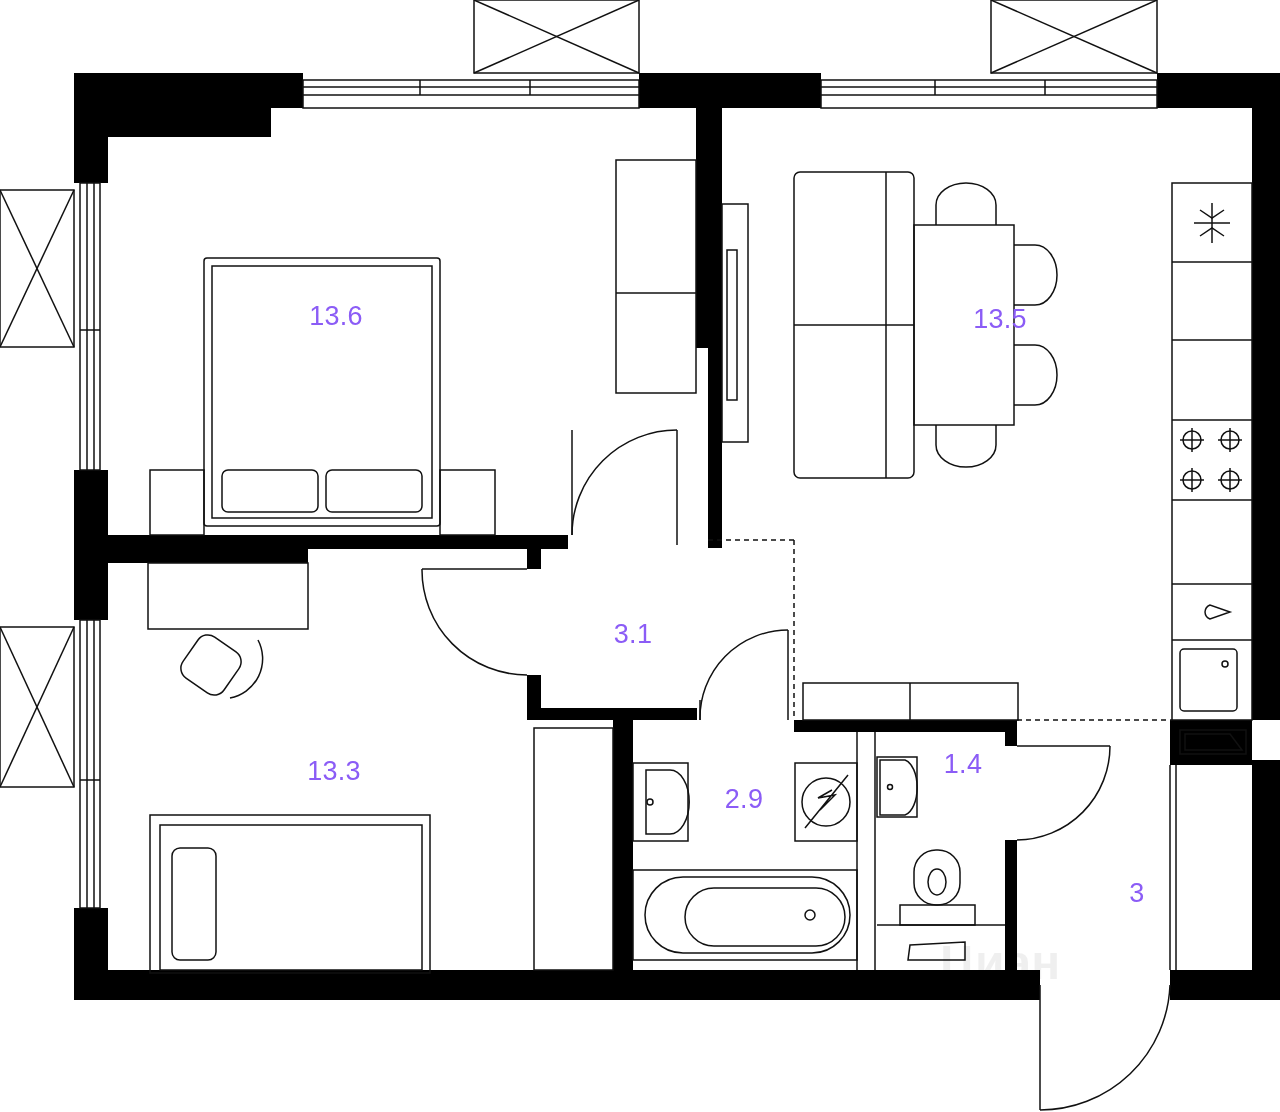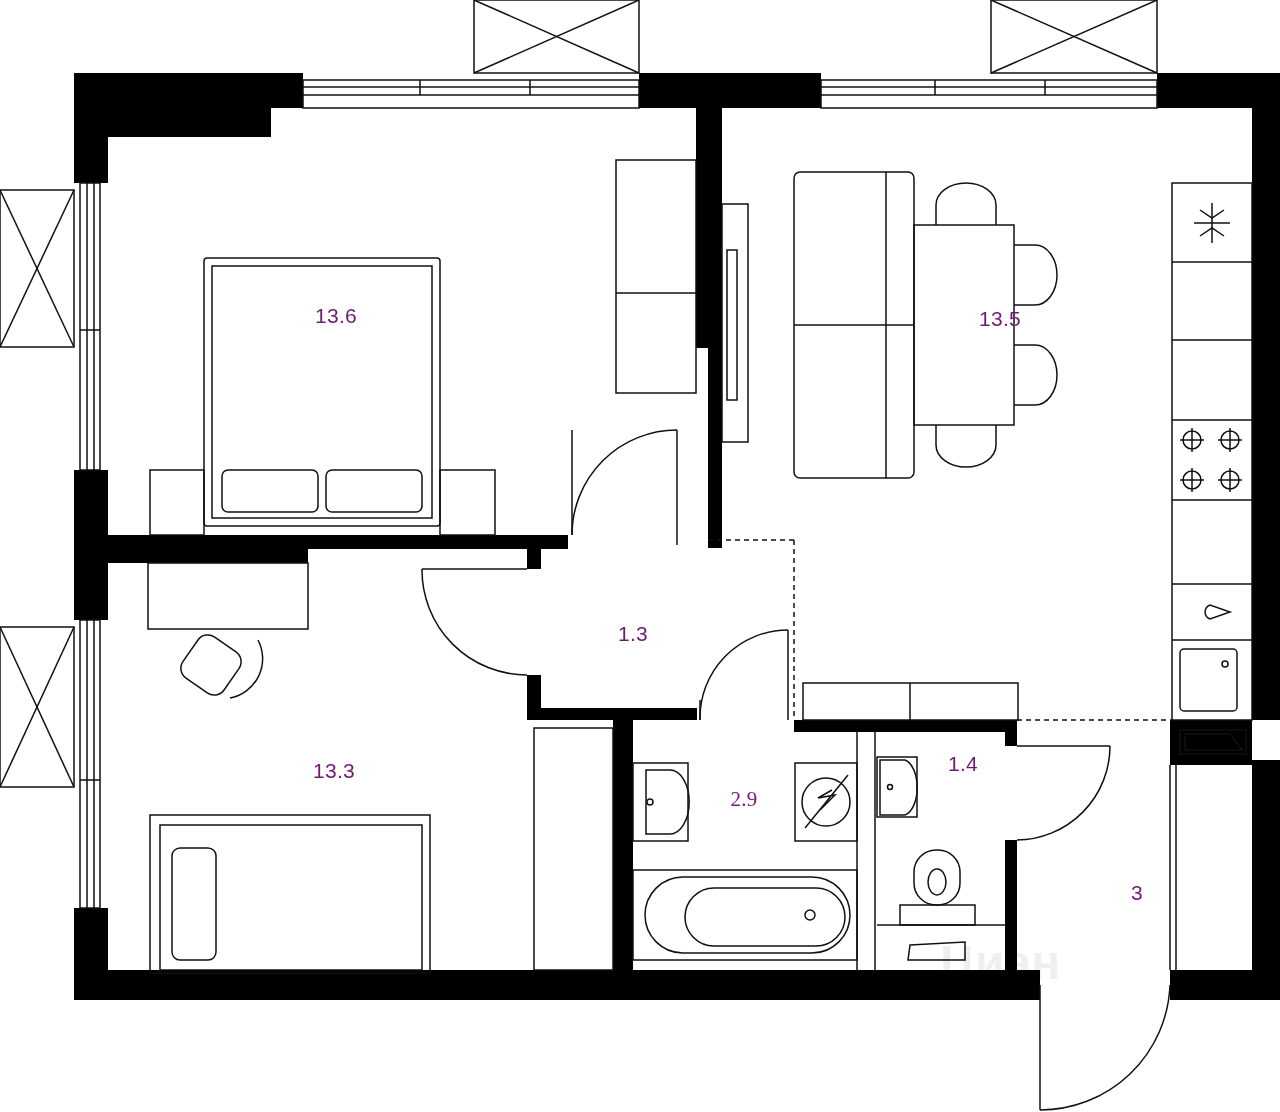--- a/index.html
+++ b/index.html
@@ -1,18 +1,18 @@
 <!DOCTYPE html>
 <html><head>
 <meta charset="utf-8">
 <style>
   html,body{margin:0;padding:0;background:#fff;}
   body{width:1280px;height:1112px;position:relative;overflow:hidden;font-family:"Liberation Sans",sans-serif;}
   svg{position:absolute;left:0;top:0;}
-  .lbl{position:absolute;font-size:21px;color:#701a75;transform:translate(-50%,-50%);letter-spacing:0.3px;}
+  .lbl{position:absolute;font-size:27px;color:#8b5cf6;transform:translate(-50%,-50%);letter-spacing:0.3px;}
   .wm{position:absolute;left:940px;top:935px;font-size:48px;color:#000;opacity:0.06;font-weight:bold;}
 </style>
 </head>
 <body>
 
 <svg width="1280" height="1112" viewBox="0 0 1280 1112" fill="none" stroke="#111" stroke-width="1.5">
 
   <g fill="#000" stroke="none">
     <path d="M74 73 H303 V108 H271 V137 H108 V183 H74 Z"></path>
     <rect x="639" y="73" width="182" height="35"></rect>
@@ -228,18 +228,18 @@
     <rect x="914" y="850" width="46" height="55" rx="22"></rect>
     <ellipse cx="937" cy="882" rx="9" ry="13"></ellipse>
     <rect x="900" y="905" width="75" height="20"></rect>
     <line x1="877" y1="925" x2="1005" y2="925"></line>
     <path d="M910 945 L965 942 L965 960 L908 960 Z"></path>
   </g>
 </svg>
 
 <div class="lbl" style="left:336px;top:316px;">13.6</div>
 <div class="lbl" style="left:1000px;top:319px;">13.5</div>
-<div class="lbl" style="left:633px;top:634px;">1.3</div>
+<div class="lbl" style="left:633px;top:634px;">3.1</div>
 <div class="lbl" style="left:334px;top:771px;">13.3</div>
-<div class="lbl" style="left:744px;top:799px;font-family:Liberation Serif, serif;">2.9</div>
+<div class="lbl" style="left:744px;top:799px;">2.9</div>
 <div class="lbl" style="left:963px;top:764px;">1.4</div>
 <div class="lbl" style="left:1137px;top:893px;">3</div>
 <div class="wm">Циан</div>
 
 </body></html>

